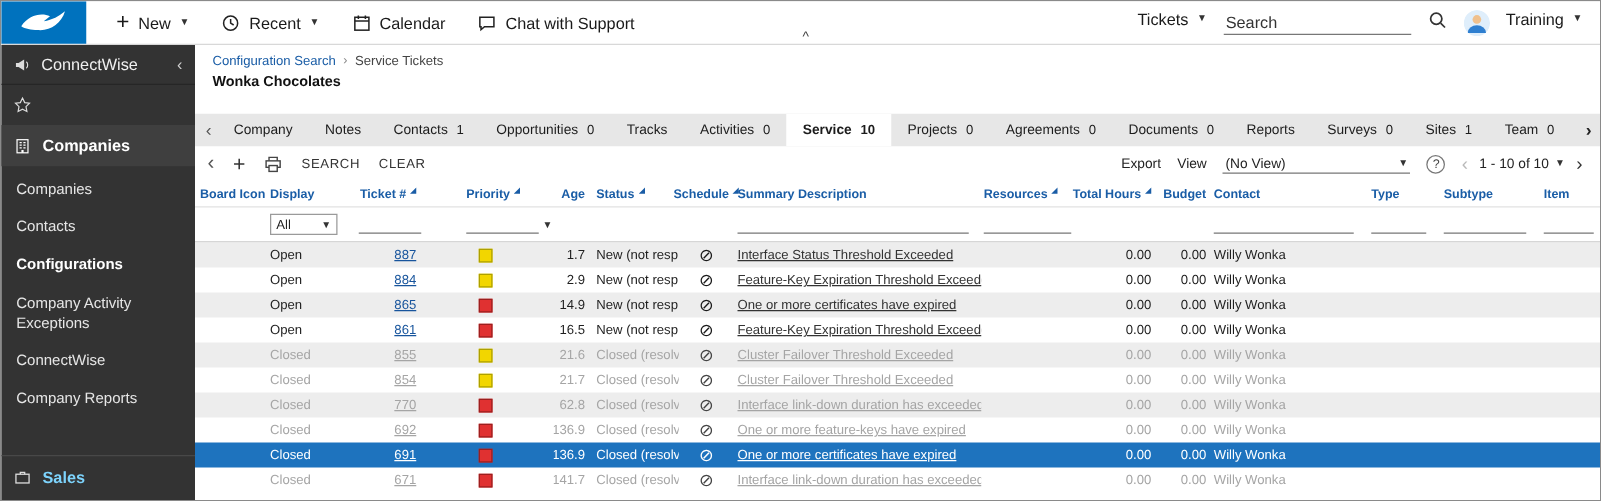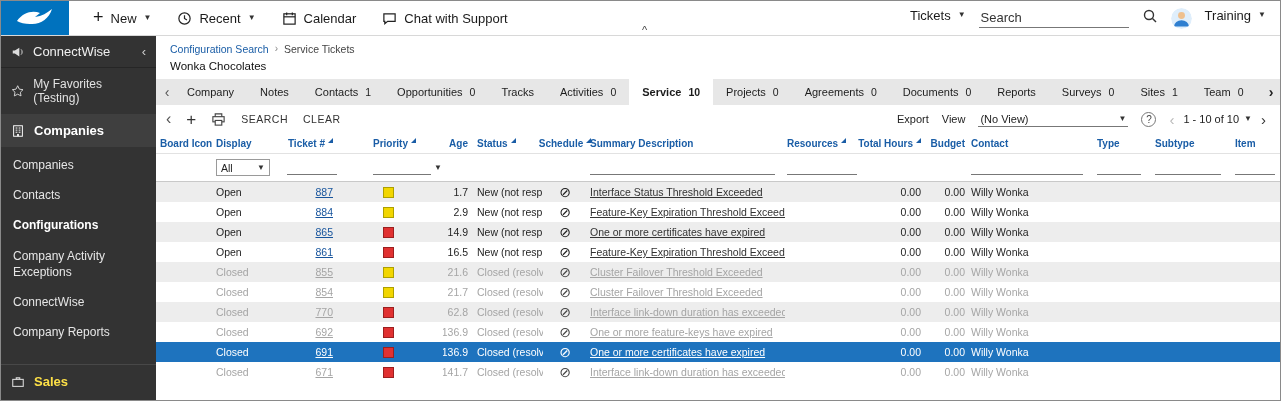--- a/index.html
+++ b/index.html
@@ -27,28 +27,28 @@
   .sidebar{width:155px;flex:0 0 155px;background:#333;color:#e2e2e2;display:flex;flex-direction:column;font-size:12px}
   .sb-brand{height:32px;flex:0 0 32px;display:flex;align-items:center;padding:0 10px;gap:8px;border-bottom:1px solid #262626}
   .sb-brand-label{font-size:13px;color:#f0f0f0}
   .sb-collapse{margin-left:auto;font-size:13px;color:#cfcfcf;cursor:pointer;line-height:1}
   .sb-fav{display:flex;align-items:center;gap:9px;padding:9px 10px;cursor:pointer}
   .sb-section{display:flex;align-items:center;gap:9px;padding:9px 10px;font-size:13px;font-weight:bold;color:#fff;background:#3f3f3f;cursor:pointer}
   .sb-items{display:flex;flex-direction:column;padding-top:3px}
   .sb-item{padding:7px 12px;color:#e6e6e6;cursor:pointer;line-height:1.35}
   .sb-item.active .sb-item-label{font-weight:bold;color:#fff}
   .sb-spacer{flex:1}
-  .sb-sales{display:flex;align-items:center;gap:9px;padding:9px 10px 11px;border-top:1px solid #484848;font-weight:bold;font-size:13px;color:#fde047;cursor:pointer}
+  .sb-sales{display:flex;align-items:center;gap:9px;padding:9px 10px 11px;border-top:1px solid #484848;font-weight:bold;font-size:13px;color:#7dd3fc;cursor:pointer}
 
   
   .main{flex:1;display:flex;flex-direction:column;min-width:0;background:#fff}
   .breadcrumb{display:flex;align-items:flex-start;gap:6px;font-size:10.5px;padding:7px 0 2px 14px;color:#444}
   .bc-link{color:#1A5DA6;cursor:pointer}
   .bc-sep{color:#888;font-size:10px}
-  .company-name{font-size:11.5px;font-weight:normal;color:#111;padding:3px 14px 7px}
+  .company-name{font-size:11.5px;font-weight:bold;color:#111;padding:3px 14px 19px}
 
   
   .tabstrip{height:26px;flex:0 0 26px;background:#e7e7e7;display:flex;align-items:stretch;position:relative;padding:0 16px 0 4px}
   .tab-arrow{width:14px;display:flex;align-items:center;justify-content:center;font-size:14px;color:#555;cursor:pointer}
   .tab-arrow.right{position:absolute;right:2px;top:0;height:100%;font-weight:bold;color:#222}
   .tab-list{display:flex;align-items:stretch;overflow:hidden;flex:1}
   .tab{display:flex;align-items:center;gap:7px;padding:0 13px;font-size:11px;color:#1c1c1c;white-space:nowrap;cursor:pointer}
   .tab-count{font-size:10.5px}
   .tab.active{background:#fff;font-weight:bold}
 
@@ -185,21 +185,20 @@
             <path d="M2 6.2v3.6h2.4L9.5 13V3L4.4 6.2H2z" fill="#dcdcdc"></path>
             <path d="M11.5 5c1.6 1.2 1.6 4.8 0 6" stroke="#dcdcdc" stroke-width="1.1" fill="none"></path>
           </svg>
         <span class="sb-brand-label">ConnectWise</span>
         <span class="sb-collapse">‹</span>
       </div>
       <div class="sb-fav">
         <svg width="14" height="14" viewBox="0 0 16 16">
             <path d="M8 1.7l2 4.1 4.4.6-3.2 3.1.8 4.4L8 11.8l-4 2.1.8-4.4L1.6 6.4 6 5.8z" fill="none" stroke="#dcdcdc" stroke-width="1.1"></path>
           </svg>
-        <span>My Favorites (Testing)</span>
       </div>
       <div class="sb-section">
         <svg width="14" height="14" viewBox="0 0 16 16">
             <rect x="3" y="2" width="10" height="12" fill="none" stroke="#fff" stroke-width="1.1"></rect>
             <path d="M5.3 4.6h2M8.8 4.6h2M5.3 7h2M8.8 7h2M5.3 9.4h2M8.8 9.4h2" stroke="#fff" stroke-width="1.1"></path>
             <rect x="7" y="11.4" width="2" height="2.6" fill="#fff"></rect>
           </svg>
         <span>Companies</span>
       </div>
       <div class="sb-items">

